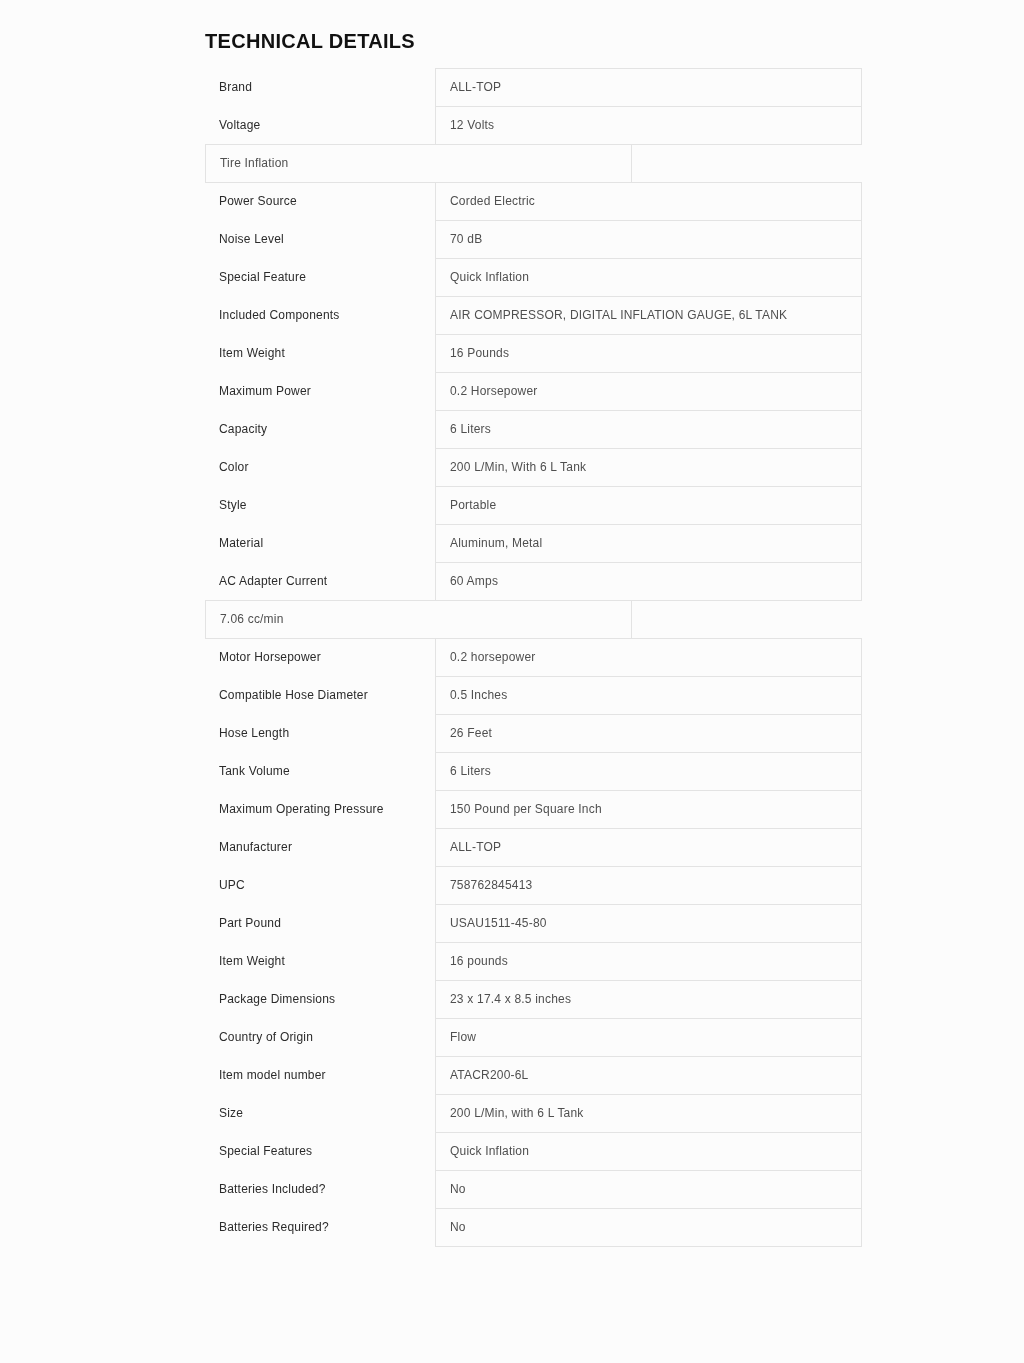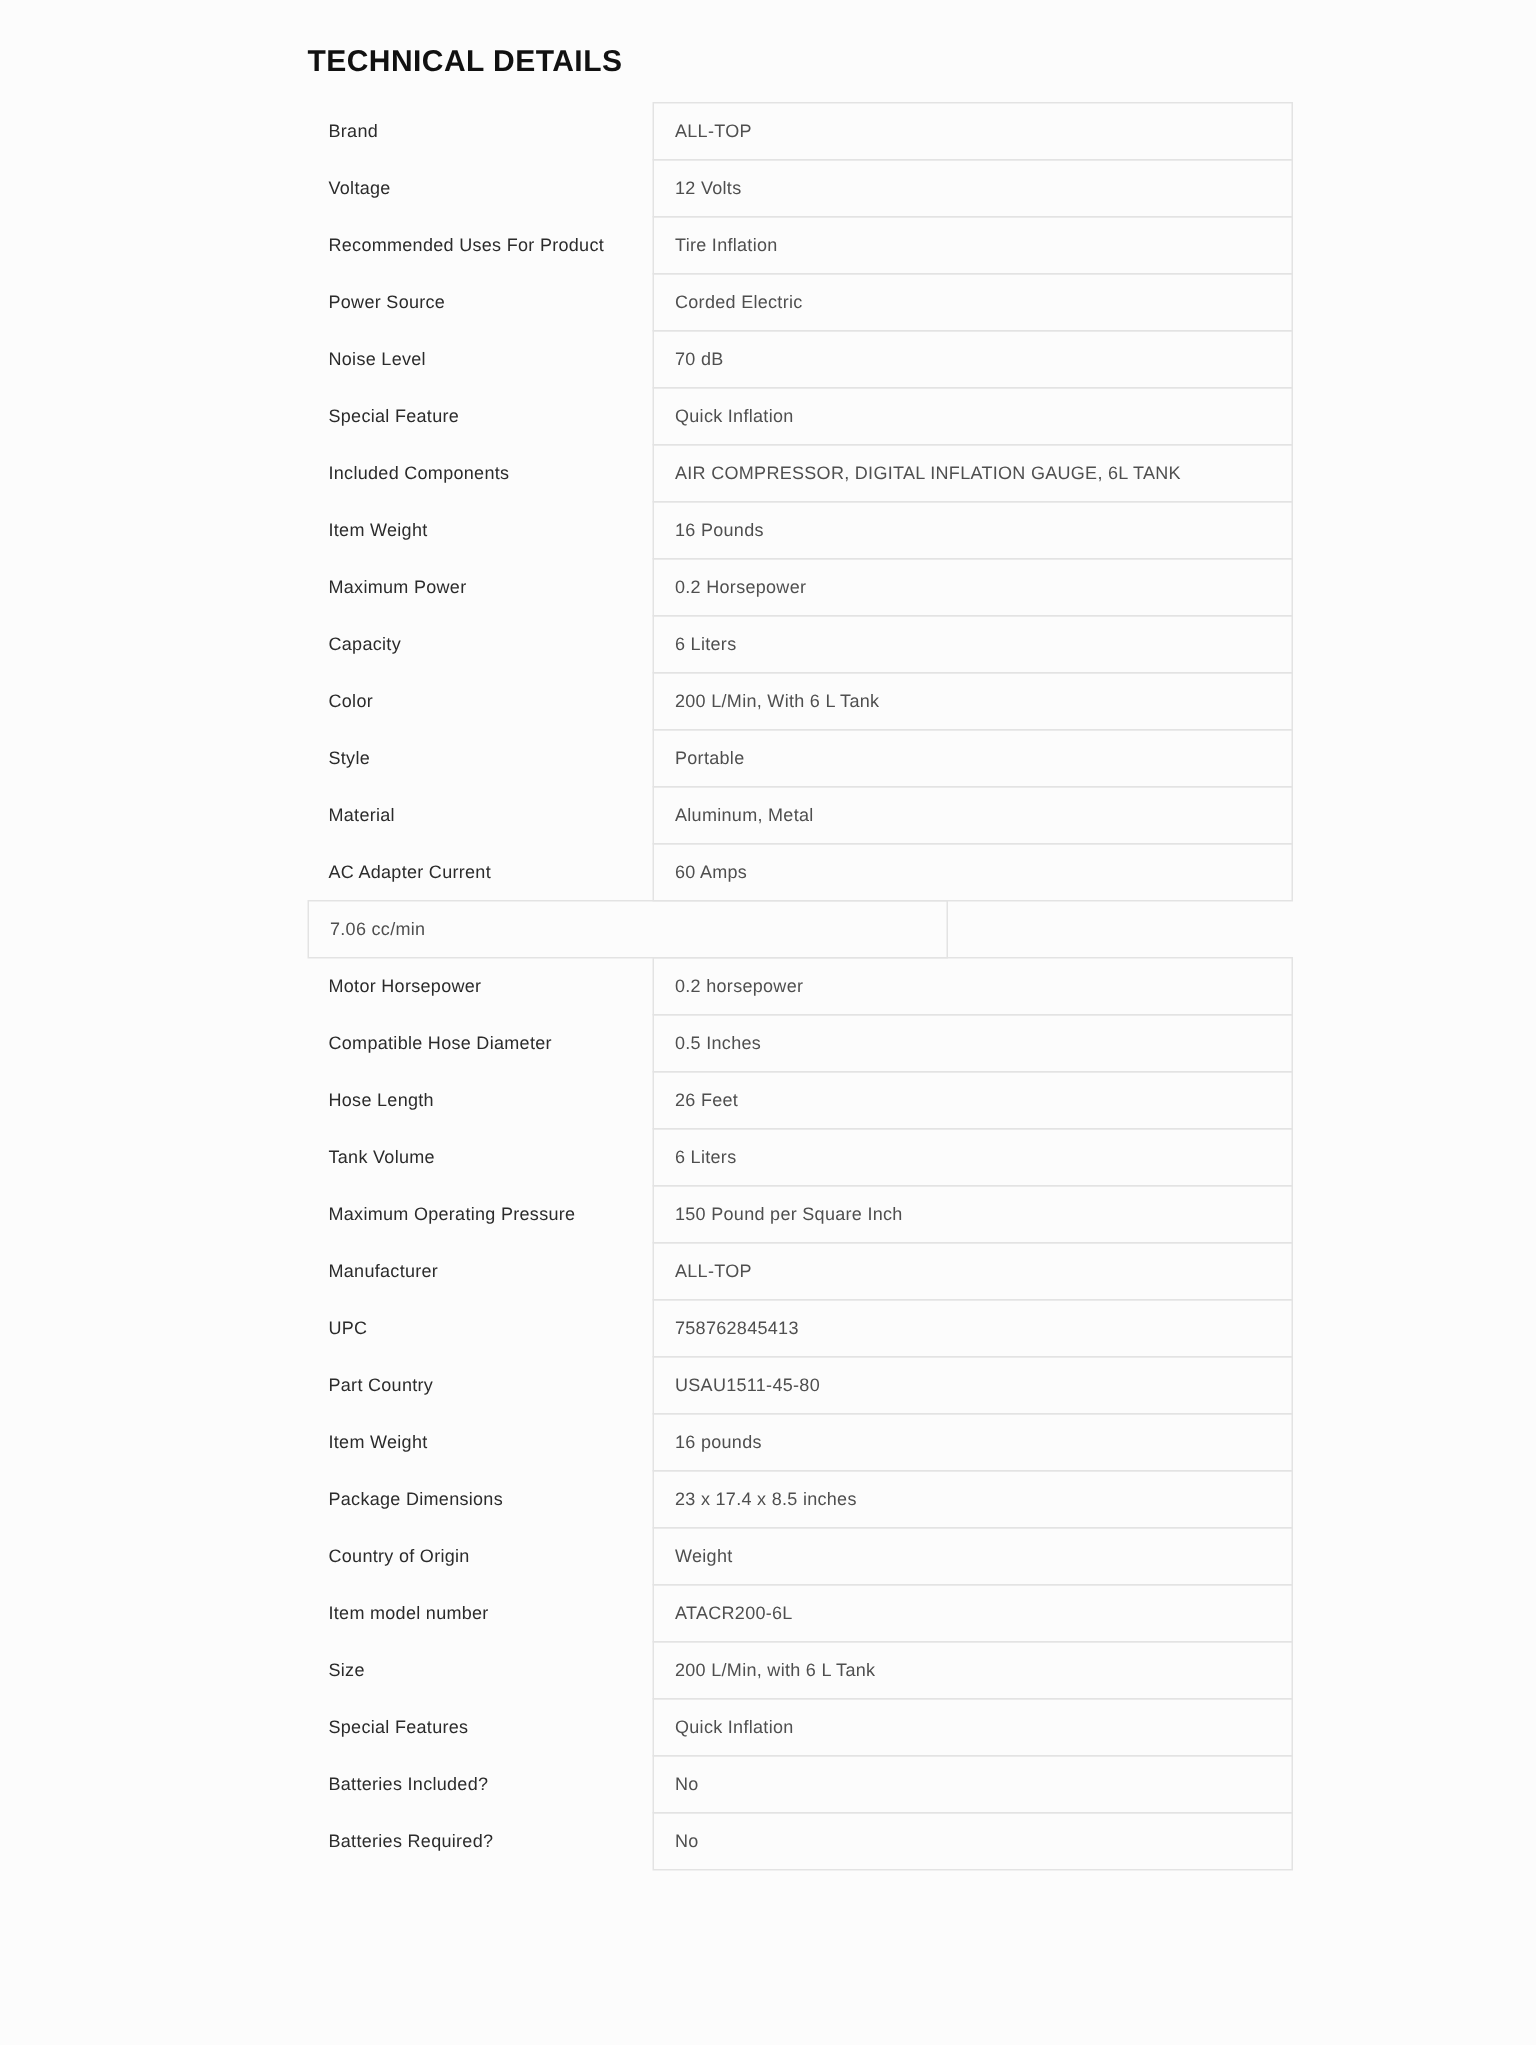--- a/index.html
+++ b/index.html
@@ -62,21 +62,20 @@
     <div class="spec-label">Brand</div>
     <div class="spec-value">ALL-TOP</div>
   </div>
 
   <div class="spec-row">
     <div class="spec-label">Voltage</div>
     <div class="spec-value">12 Volts</div>
   </div>
 
   <div class="spec-row">
-    <div class="spec-label">Recommended Uses For Product</div>
     <div class="spec-value">Tire Inflation</div>
   </div>
 
   <div class="spec-row">
     <div class="spec-label">Power Source</div>
     <div class="spec-value">Corded Electric</div>
   </div>
 
   <div class="spec-row">
     <div class="spec-label">Noise Level</div>
@@ -161,37 +160,37 @@
     <div class="spec-label">Manufacturer</div>
     <div class="spec-value">ALL-TOP</div>
   </div>
 
   <div class="spec-row">
     <div class="spec-label">UPC</div>
     <div class="spec-value">758762845413</div>
   </div>
 
   <div class="spec-row">
-    <div class="spec-label">Part Country</div>
+    <div class="spec-label">Part Pound</div>
     <div class="spec-value">USAU1511-45-80</div>
   </div>
 
   <div class="spec-row">
     <div class="spec-label">Item Weight</div>
     <div class="spec-value">16 pounds</div>
   </div>
 
   <div class="spec-row">
     <div class="spec-label">Package Dimensions</div>
     <div class="spec-value">23 x 17.4 x 8.5 inches</div>
   </div>
 
   <div class="spec-row">
     <div class="spec-label">Country of Origin</div>
-    <div class="spec-value">Weight</div>
+    <div class="spec-value">Flow</div>
   </div>
 
   <div class="spec-row">
     <div class="spec-label">Item model number</div>
     <div class="spec-value">ATACR200-6L</div>
   </div>
 
   <div class="spec-row">
     <div class="spec-label">Size</div>
     <div class="spec-value">200 L/Min, with 6 L Tank</div>

